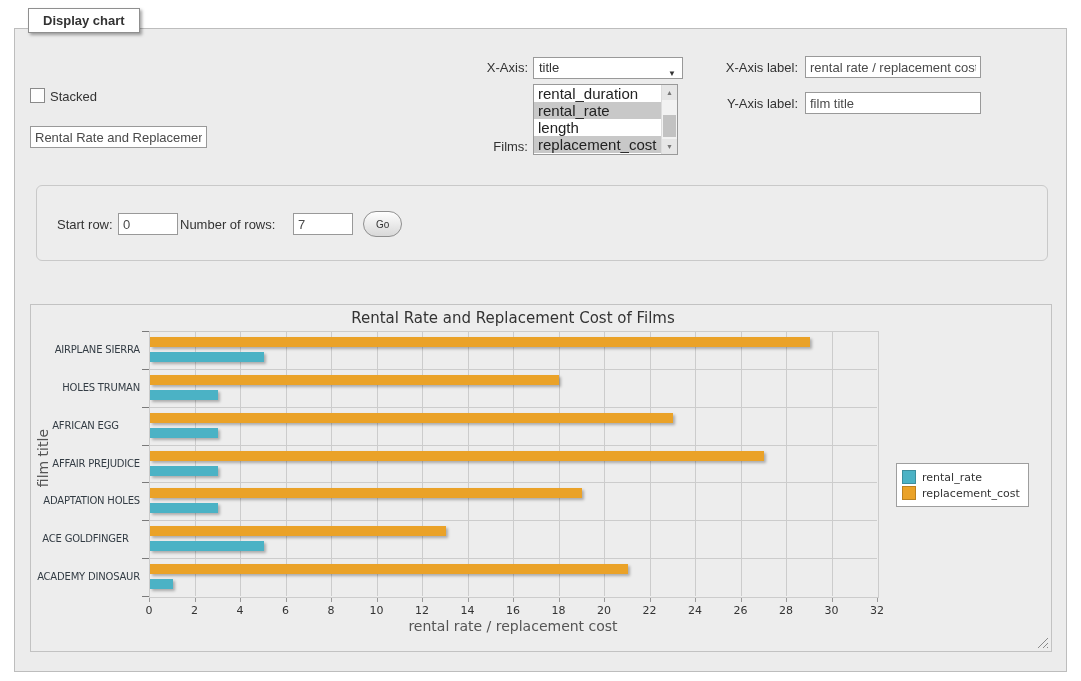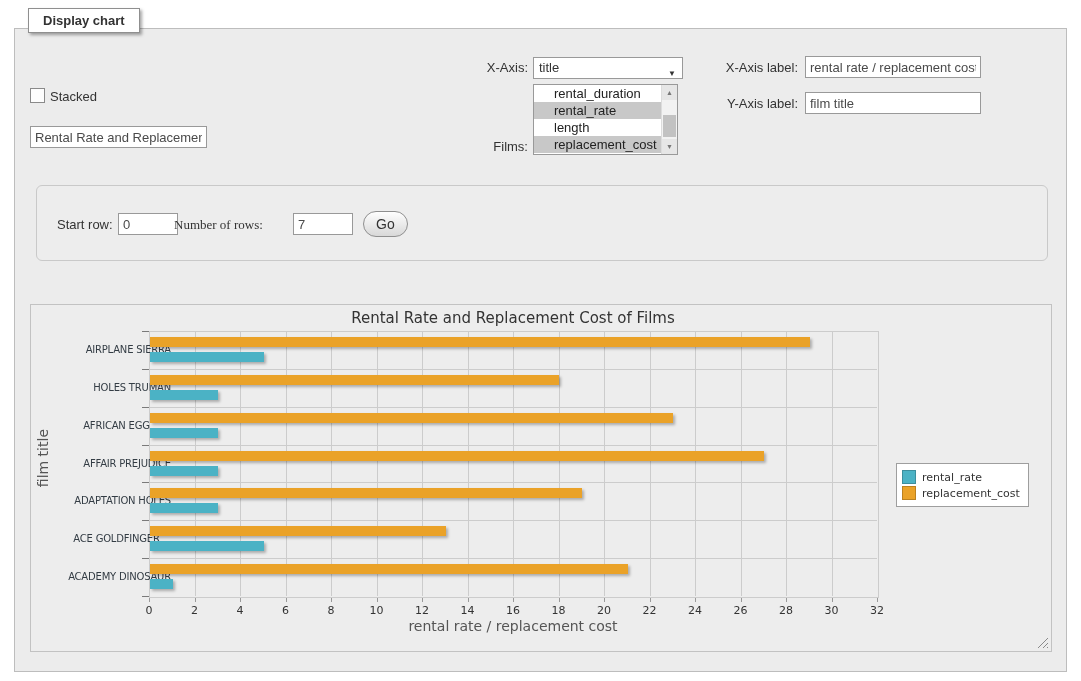--- a/index.html
+++ b/index.html
@@ -26,43 +26,43 @@
   .inp{position:absolute;box-sizing:border-box;border:1px solid #999;background:#fff;color:#4a4a4a;
        font-family:"Liberation Sans",sans-serif;font-size:13px;padding:2px 4px;height:22px;outline:none;}
 
   
   #x-axis-select{left:533px;top:57px;width:150px;height:22px;background:#fff;border:1px solid #999;
                  box-sizing:border-box;line-height:20px;padding-left:5px;color:#333;}
   #x-axis-select .arrow{position:absolute;right:6px;top:6px;font-size:8px;color:#333;}
 
   
   #series-list{left:533px;top:84px;width:145px;height:71px;background:#fff;border:1px solid #999;box-sizing:border-box;}
-  .opt{height:17px;line-height:17px;padding-left:20px;font-size:13px;color:#222;white-space:nowrap;overflow:hidden;}
+  .opt{height:17px;line-height:17px;padding-left:4px;font-size:15px;color:#222;white-space:nowrap;overflow:hidden;}
   .opt.sel{background:#c8c8c8;}
   #series-scroll{position:absolute;right:0;top:0;width:15px;height:69px;background:#f2f2f2;border-left:1px solid #dcdcdc;}
   .sb-btn{position:absolute;left:0;width:15px;height:15px;background:#e6e6e6;color:#777;font-size:7px;
           text-align:center;line-height:15px;}
   #sb-up{top:0;}  #sb-down{bottom:0;}
   #sb-thumb{position:absolute;left:1px;top:30px;width:13px;height:22px;background:#c2c2c2;}
 
   
   #rows-panel{left:36px;top:185px;width:1010px;height:74px;border:1px solid #c9c9c9;border-radius:6px;background:#ededed;}
   #go-button{position:absolute;left:363px;top:211px;height:26px;padding:0 12px;border:1px solid #8f8f8f;
              border-radius:14px;background:linear-gradient(#fefefe,#d8d8d8);font-family:"Liberation Sans",sans-serif;
-             font-size:14px;color:#333;cursor:pointer;}
+             font-size:10px;color:#333;cursor:pointer;}
 
   
   #chart{left:30px;top:304px;width:1020px;height:346px;background:#ededed;border:1px solid #c2c2c2;
          overflow:hidden;font-family:"DejaVu Sans",sans-serif;}
   #chart-title{position:absolute;left:118px;top:4px;width:728px;text-align:center;font-size:15px;color:#333;}
   #plot-border{position:absolute;left:118px;top:26px;width:728px;height:265px;border:1px solid #ccc;}
   .ytickmark{position:absolute;width:7px;height:1px;background:#7a7a7a;}
   .xtickmark{position:absolute;width:1px;height:4px;background:#9a9a9a;}
   .bar{position:absolute;height:10px;box-shadow:2px 2px 3px rgba(0,0,0,0.28);}
-  .cat-label{position:absolute;left:0;width:109px;text-align:right;font-size:10px;color:#333c44;letter-spacing:-0.2px;white-space:nowrap;margin-left:31px;}
+  .cat-label{position:absolute;left:0;width:109px;text-align:right;font-size:10px;color:#333c44;letter-spacing:-0.2px;white-space:nowrap;}
   .xtick-label{position:absolute;font-size:11px;color:#333;transform:translateX(-50%);}
   #x-axis-title{position:absolute;left:118px;width:728px;text-align:center;font-size:14px;color:#555;}
   #y-axis-title{position:absolute;left:4px;font-size:14px;color:#555;writing-mode:vertical-rl;transform:rotate(180deg);}
   #chart-legend{position:absolute;left:865px;top:158px;background:#fff;border:1px solid #9e9e9e;padding:4px 8px 4px 5px;}
   .leg-row{display:flex;align-items:center;margin:2px 0;}
   .leg-swatch{width:12px;height:12px;border:1px solid rgba(0,0,0,0.2);margin-right:6px;}
   .leg-label{font-size:11px;color:#333;white-space:nowrap;}
   #resize-handle{position:absolute;right:3px;bottom:3px;width:12px;height:12px;
      background:repeating-linear-gradient(135deg,#8a8a8a 0 1px,transparent 1px 3.2px);
      clip-path:polygon(100% 0,100% 100%,0 100%);cursor:nwse-resize;}
@@ -102,21 +102,21 @@
   </div>
 
   <div class="abs lbl rlbl" style="left:700px;top:60px;width:98px;">X-Axis label:</div>
   <input class="inp" style="left: 805px; top: 56px; width: 176px;" value="rental rate / replacement cost">
   <div class="abs lbl rlbl" style="left:700px;top:96px;width:98px;">Y-Axis label:</div>
   <input class="inp" style="left: 805px; top: 92px; width: 176px;" value="film title">
 
   <div id="rows-panel" class="abs"></div>
   <div class="abs lbl" style="left:57px;top:217px;">Start row:</div>
   <input class="inp" style="left: 118px; top: 213px; width: 60px;" value="0">
-  <div class="abs lbl" style="left:174px;top:217px;font-family:Liberation Serif, serif;">Number of rows:</div>
+  <div class="abs lbl" style="left:180px;top:217px;">Number of rows:</div>
   <input class="inp" style="left: 293px; top: 213px; width: 60px;" value="7">
   <button id="go-button">Go</button>
 
   <div id="chart" class="abs">
     <div id="chart-title">Rental Rate and Replacement Cost of Films</div>
     <div id="plot-border"></div>
     <div id="x-axis-title" style="top:313px;">rental rate / replacement cost</div>
     <div id="y-axis-title" style="top:124px;">film title</div>
     <div id="chart-legend">
         <div class="leg-row">

